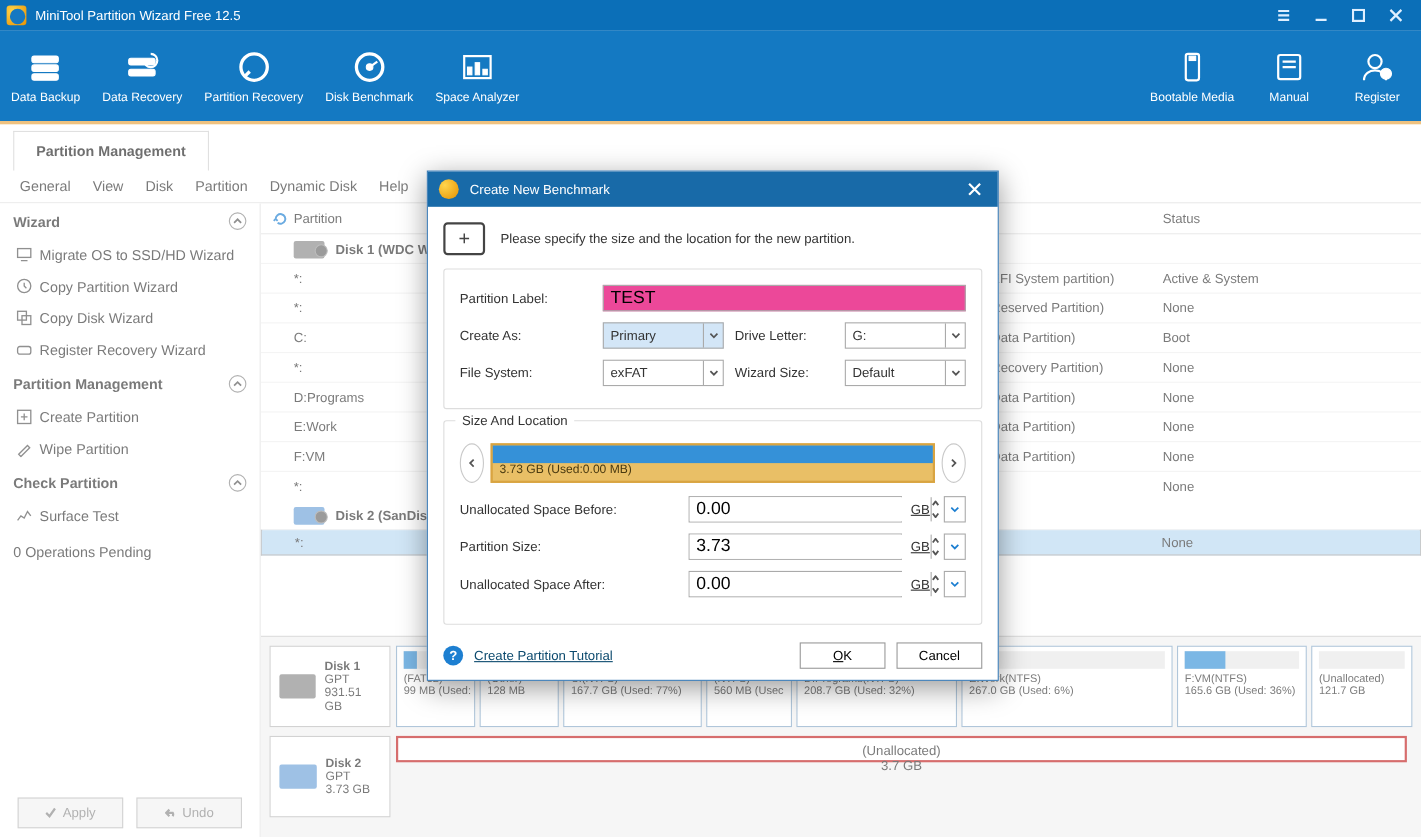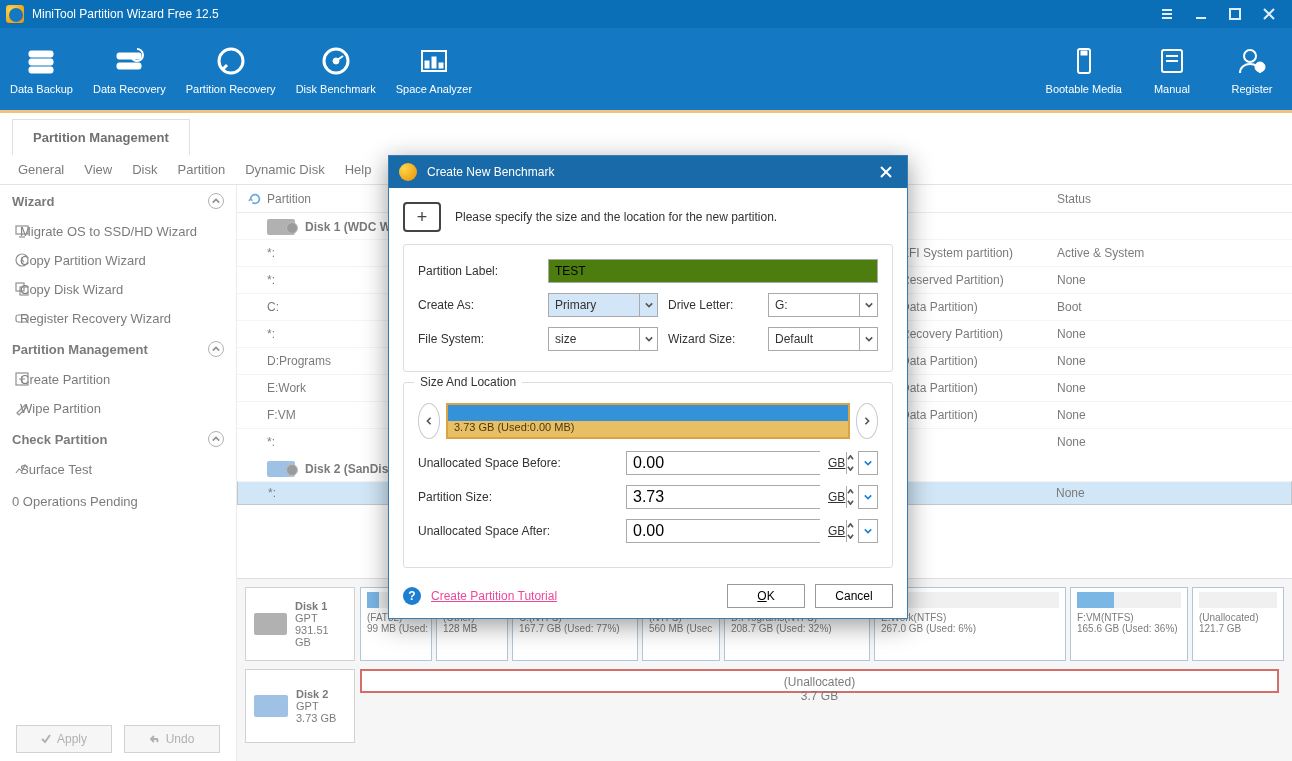--- a/index.html
+++ b/index.html
@@ -26,21 +26,21 @@
 .tabstrip .tab.active { background: #fff; }
 
 
 .menubar { height: 30px; background: #fff; border-bottom: 1px solid #d4d4d4; display: flex; align-items: center; padding: 0 8px; font-size: 13px; color: #333; }
 .menubar span { padding: 0 10px; }
 
 
 .body { position: absolute; top: 185px; bottom: 0; left: 0; right: 0; background: #fff; display: flex; }
 .sidebar { width: 240px; background: #fff; border-right: 1px solid #e0e0e0; font-size: 13px; color: #333; padding-bottom: 50px; position:relative;}
 .sb-group { font-weight: 600; padding: 8px 12px; display: flex; justify-content: space-between; align-items: center; }
-.sb-item { padding: 7px 12px 7px 20px; display: flex; gap: 8px; position:relative;}
+.sb-item { padding: 7px 12px 7px 36px; display: flex; gap: 8px; position:relative;}
 .sb-item .ic{position:absolute;left:14px;top:6px;width:16px;height:16px;}
 .sb-item .ic svg{width:16px;height:16px;stroke:#555;fill:none;stroke-width:1.2;}
 .chev { width: 16px; height: 16px; border:1px solid #888;border-radius:50%;display:flex;align-items:center;justify-content:center;}
 .chev svg{width:8px;height:8px;stroke:#555;stroke-width:2;fill:none;}
 .sidebar .pending { font-weight: 400; padding: 10px 12px; }
 .sidebar .actions { position:absolute; bottom:8px; left:0; right:0; display:flex; gap:12px; padding:0 16px;}
 .sidebar .actions button { flex:1; height:28px; font-size:12px; border:1px solid #bbb; background:#f2f2f2; color:#888; display:flex;align-items:center;justify-content:center;gap:6px;}
 
 .main { flex: 1; display: flex; flex-direction: column; }
 .listhdr { height: 28px; display: flex; align-items: center; font-size: 12px; color: #333; border-bottom: 1px solid #e0e0e0; padding-left: 6px; }
@@ -82,21 +82,21 @@
 .dlg-title .x{margin-left:auto;width:22px;height:22px;display:flex;align-items:center;justify-content:center;}
 .dlg-title .x svg{width:12px;height:12px;stroke:#fff;stroke-width:2;fill:none;}
 .dlg-body { padding:14px 14px 10px 14px; color:#333;}
 .dlg-intro { display:flex; gap:14px; align-items:center; margin-bottom:12px;}
 .dlg-intro .bicon{width:38px;height:30px;border:2px solid #444;border-radius:4px;display:flex;align-items:center;justify-content:center;}
 .dlg-intro .bicon .plus{font-size:18px;color:#444;line-height:1;}
 .fieldset{border:1px solid #ddd;border-radius:3px;padding:14px 14px 10px 14px;margin-bottom:10px;}
 .frow{display:flex;align-items:center;margin-bottom:10px;gap:10px;}
 .frow label{width:120px;}
 .frow .wide{flex:1;}
-.inp{height:24px;border:1px solid #aaa;padding:0 6px;font-size:12px;background:#4d7c0f;}
+.inp{height:24px;border:1px solid #aaa;padding:0 6px;font-size:16px;background:#ec4899;}
 .sel{height:24px;border:1px solid #aaa;background:#fff;display:flex;align-items:center;padding:0 6px;position:relative;font-size:12px;}
 .sel.hi{background:#d3e6f7;}
 .sel .arr{position:absolute;right:0;top:0;bottom:0;width:18px;border-left:1px solid #aaa;display:flex;align-items:center;justify-content:center;}
 .sel .arr svg{width:8px;height:8px;stroke:#555;stroke-width:2;fill:none;}
 .legend-wrap{position:relative;border:1px solid #ddd;border-radius:3px;padding:20px 14px 14px 14px;margin-bottom:10px;}
 .legend-wrap .lg{position:absolute;top:-8px;left:10px;background:#fff;padding:0 6px;}
 .slider{display:flex;align-items:center;gap:6px;margin-bottom:12px;}
 .slider .navbtn{width:22px;height:36px;border:1px solid #c9c9c9;border-radius:50%;display:flex;align-items:center;justify-content:center;}
 .slider .navbtn svg{width:8px;height:8px;stroke:#555;stroke-width:2;fill:none;}
 .slider .track{flex:1;height:36px;border:2px solid #d9a441;background:#e9bf66;position:relative;display:flex;align-items:flex-end;padding:0 6px 4px 6px;font-size:11px;color:#4a3a10;}
@@ -106,21 +106,21 @@
 .spin{display:flex;align-items:stretch;height:24px;border:1px solid #aaa;width:194px;}
 .spin input{border:none;flex:1;padding:0 6px;font-size:16px;}
 .spin .sp{width:18px;border-left:1px solid #aaa;display:flex;flex-direction:column;}
 .spin .sp div{flex:1;display:flex;align-items:center;justify-content:center;}
 .spin .sp svg{width:7px;height:5px;stroke:#555;stroke-width:2;fill:none;}
 .unit{width:22px;text-align:left;text-decoration:underline;}
 .usel{width:20px;height:24px;border:1px solid #aaa;display:flex;align-items:center;justify-content:center;}
 .usel svg{width:8px;height:8px;stroke:#1d7fd1;stroke-width:2;fill:none;}
 .dlg-foot{display:flex;align-items:center;padding-top:6px;gap:10px;}
 .dlg-foot .help{width:18px;height:18px;border-radius:50%;background:#1d7fd1;color:#fff;display:flex;align-items:center;justify-content:center;font-size:12px;font-weight:700;}
-.dlg-foot a{color:#ec4899;text-decoration:underline;text-align:right;}
+.dlg-foot a{color:#0c4a6e;text-decoration:underline;text-align:right;}
 .dlg-foot .sp{flex:1;}
 .dlg-foot button{width:78px;height:24px;border:1px solid #999;background:#fff;font-size:12px;}
 </style>
 </head>
 <body>
 
 <div class="titlebar">
   <div class="logo"></div>
   <div>MiniTool Partition Wizard Free 12.5</div>
   <div class="spacer"></div>
@@ -530,21 +530,21 @@
             <div class="arr">
               <svg viewBox="0 0 10 10">
                 <path d="M1 3l4 4 4-4"></path>
               </svg>
             </div>
           </div>
       </div>
       <div class="frow">
         <label>File System:</label>
         <div class="sel" style="width:110px">
-            <span>size</span>
+            <span>exFAT</span>
             <div class="arr">
               <svg viewBox="0 0 10 10">
                 <path d="M1 3l4 4 4-4"></path>
               </svg>
             </div>
           </div>
         <label style="width:90px">Wizard Size:</label>
         <div class="sel" style="width:110px">
             <span>Default</span>
             <div class="arr">

